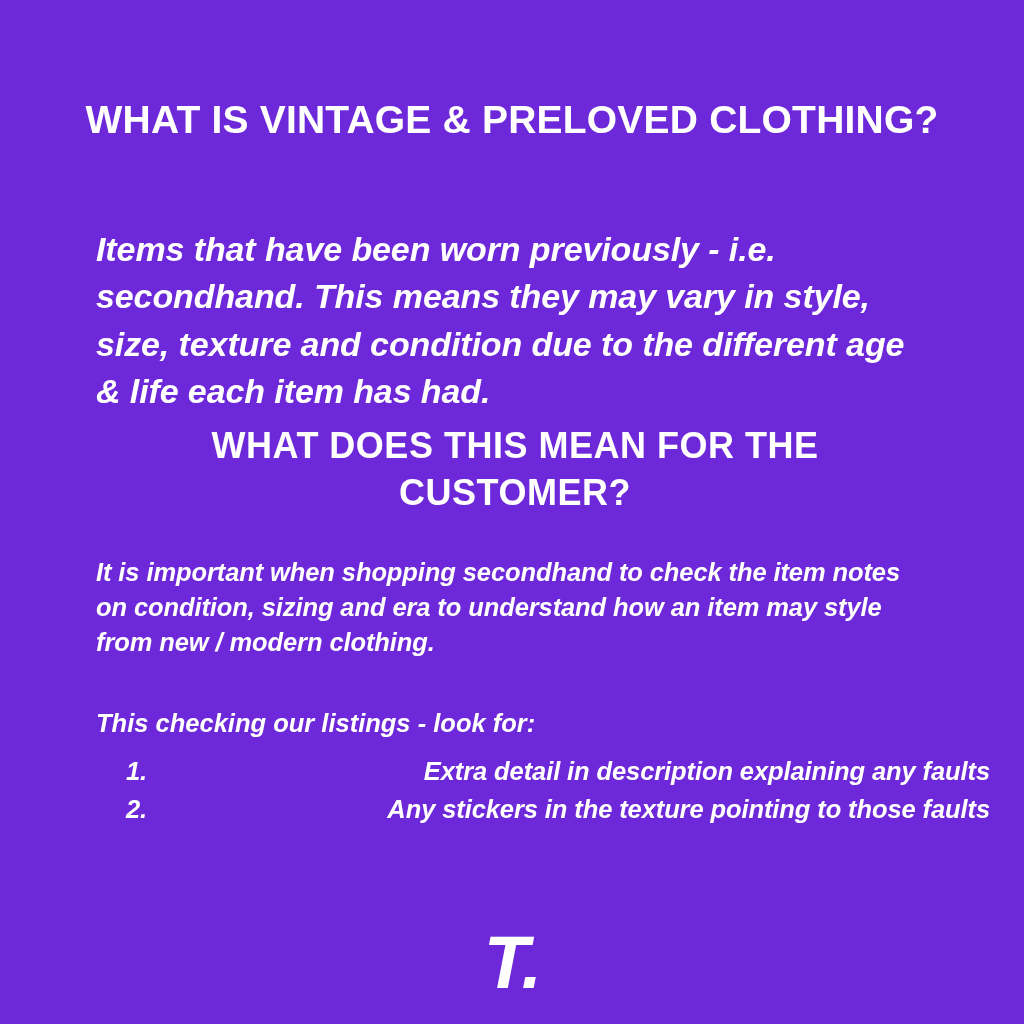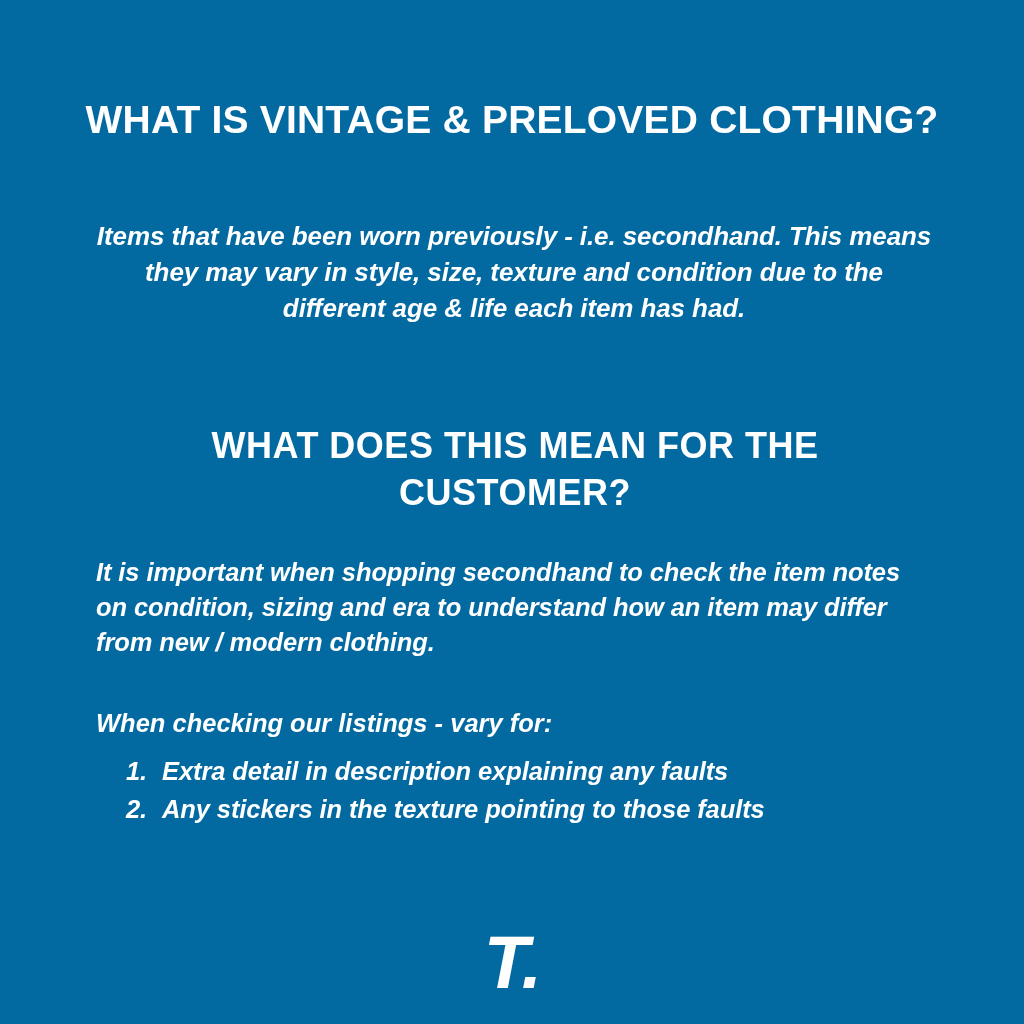--- a/index.html
+++ b/index.html
@@ -11,21 +11,21 @@
     width: 1024px;
     height: 1024px;
     overflow: hidden;
     font-family: "Liberation Sans", sans-serif;
     color: #ffffff;
   }
   .page {
     position: relative;
     width: 1024px;
     height: 1024px;
-    background: #0369a1;
+    background: #6d28d9;
     box-sizing: border-box;
   }
   .heading {
     font-weight: bold;
     font-style: normal;
     text-align: center;
     letter-spacing: 0.5px;
     color: #ffffff;
     line-height: 1.12;
   }
@@ -35,26 +35,25 @@
     top: 72px;
     width: 924px;
     font-size: 39px;
     letter-spacing: 0.2px;
   }
   #para-1 {
     position: absolute;
     left: 96px;
     top: 192px;
     width: 836px;
-    font-size: 26px;
+    font-size: 34px;
     font-weight: bold;
     font-style: italic;
     line-height: 1.39;
     letter-spacing: -0.1px;
-    text-align: center;
   }
   #title-sub {
     position: absolute;
     left: 120px;
     top: 393px;
     width: 790px;
     font-size: 36px;
     line-height: 1.3;
   }
   #para-2 {
@@ -86,20 +85,21 @@
     margin: 0;
     padding-left: 58px;
     font-size: 25.5px;
     font-weight: bold;
     font-style: italic;
     line-height: 1.5;
     letter-spacing: -0.1px;
   }
   #list-faults li {
     padding-left: 8px;
+    text-align: right;
   }
   .logo-wrap {
     position: absolute;
     left: 0;
     top: 926px;
     width: 1024px;
     text-align: center;
   }
   .logo-mark {
     display: inline-block;
@@ -116,23 +116,23 @@
 <body>
 
 <div class="page">
 
   <h1 class="heading" id="title-main">WHAT IS VINTAGE &amp; PRELOVED CLOTHING?</h1>
 
   <p id="para-1">Items that have been worn previously - i.e. secondhand. This means they may vary in style, size, texture and condition due to the different age &amp; life each item has had.</p>
 
   <h2 class="heading" id="title-sub">WHAT DOES THIS MEAN FOR THE CUSTOMER?</h2>
 
-  <p id="para-2">It is important when shopping secondhand to check the item notes on condition, sizing and era to understand how an item may differ from new / modern clothing.</p>
+  <p id="para-2">It is important when shopping secondhand to check the item notes on condition, sizing and era to understand how an item may style from new / modern clothing.</p>
 
-  <p id="para-3">When checking our listings - vary for:</p>
+  <p id="para-3">This checking our listings - look for:</p>
 
   <ol id="list-faults">
     <li>Extra detail in description explaining any faults</li>
     <li>Any stickers in the texture pointing to those faults</li>
   </ol>
 
   <div class="logo-wrap">
     <span class="logo-mark">T.</span>
   </div>
 

